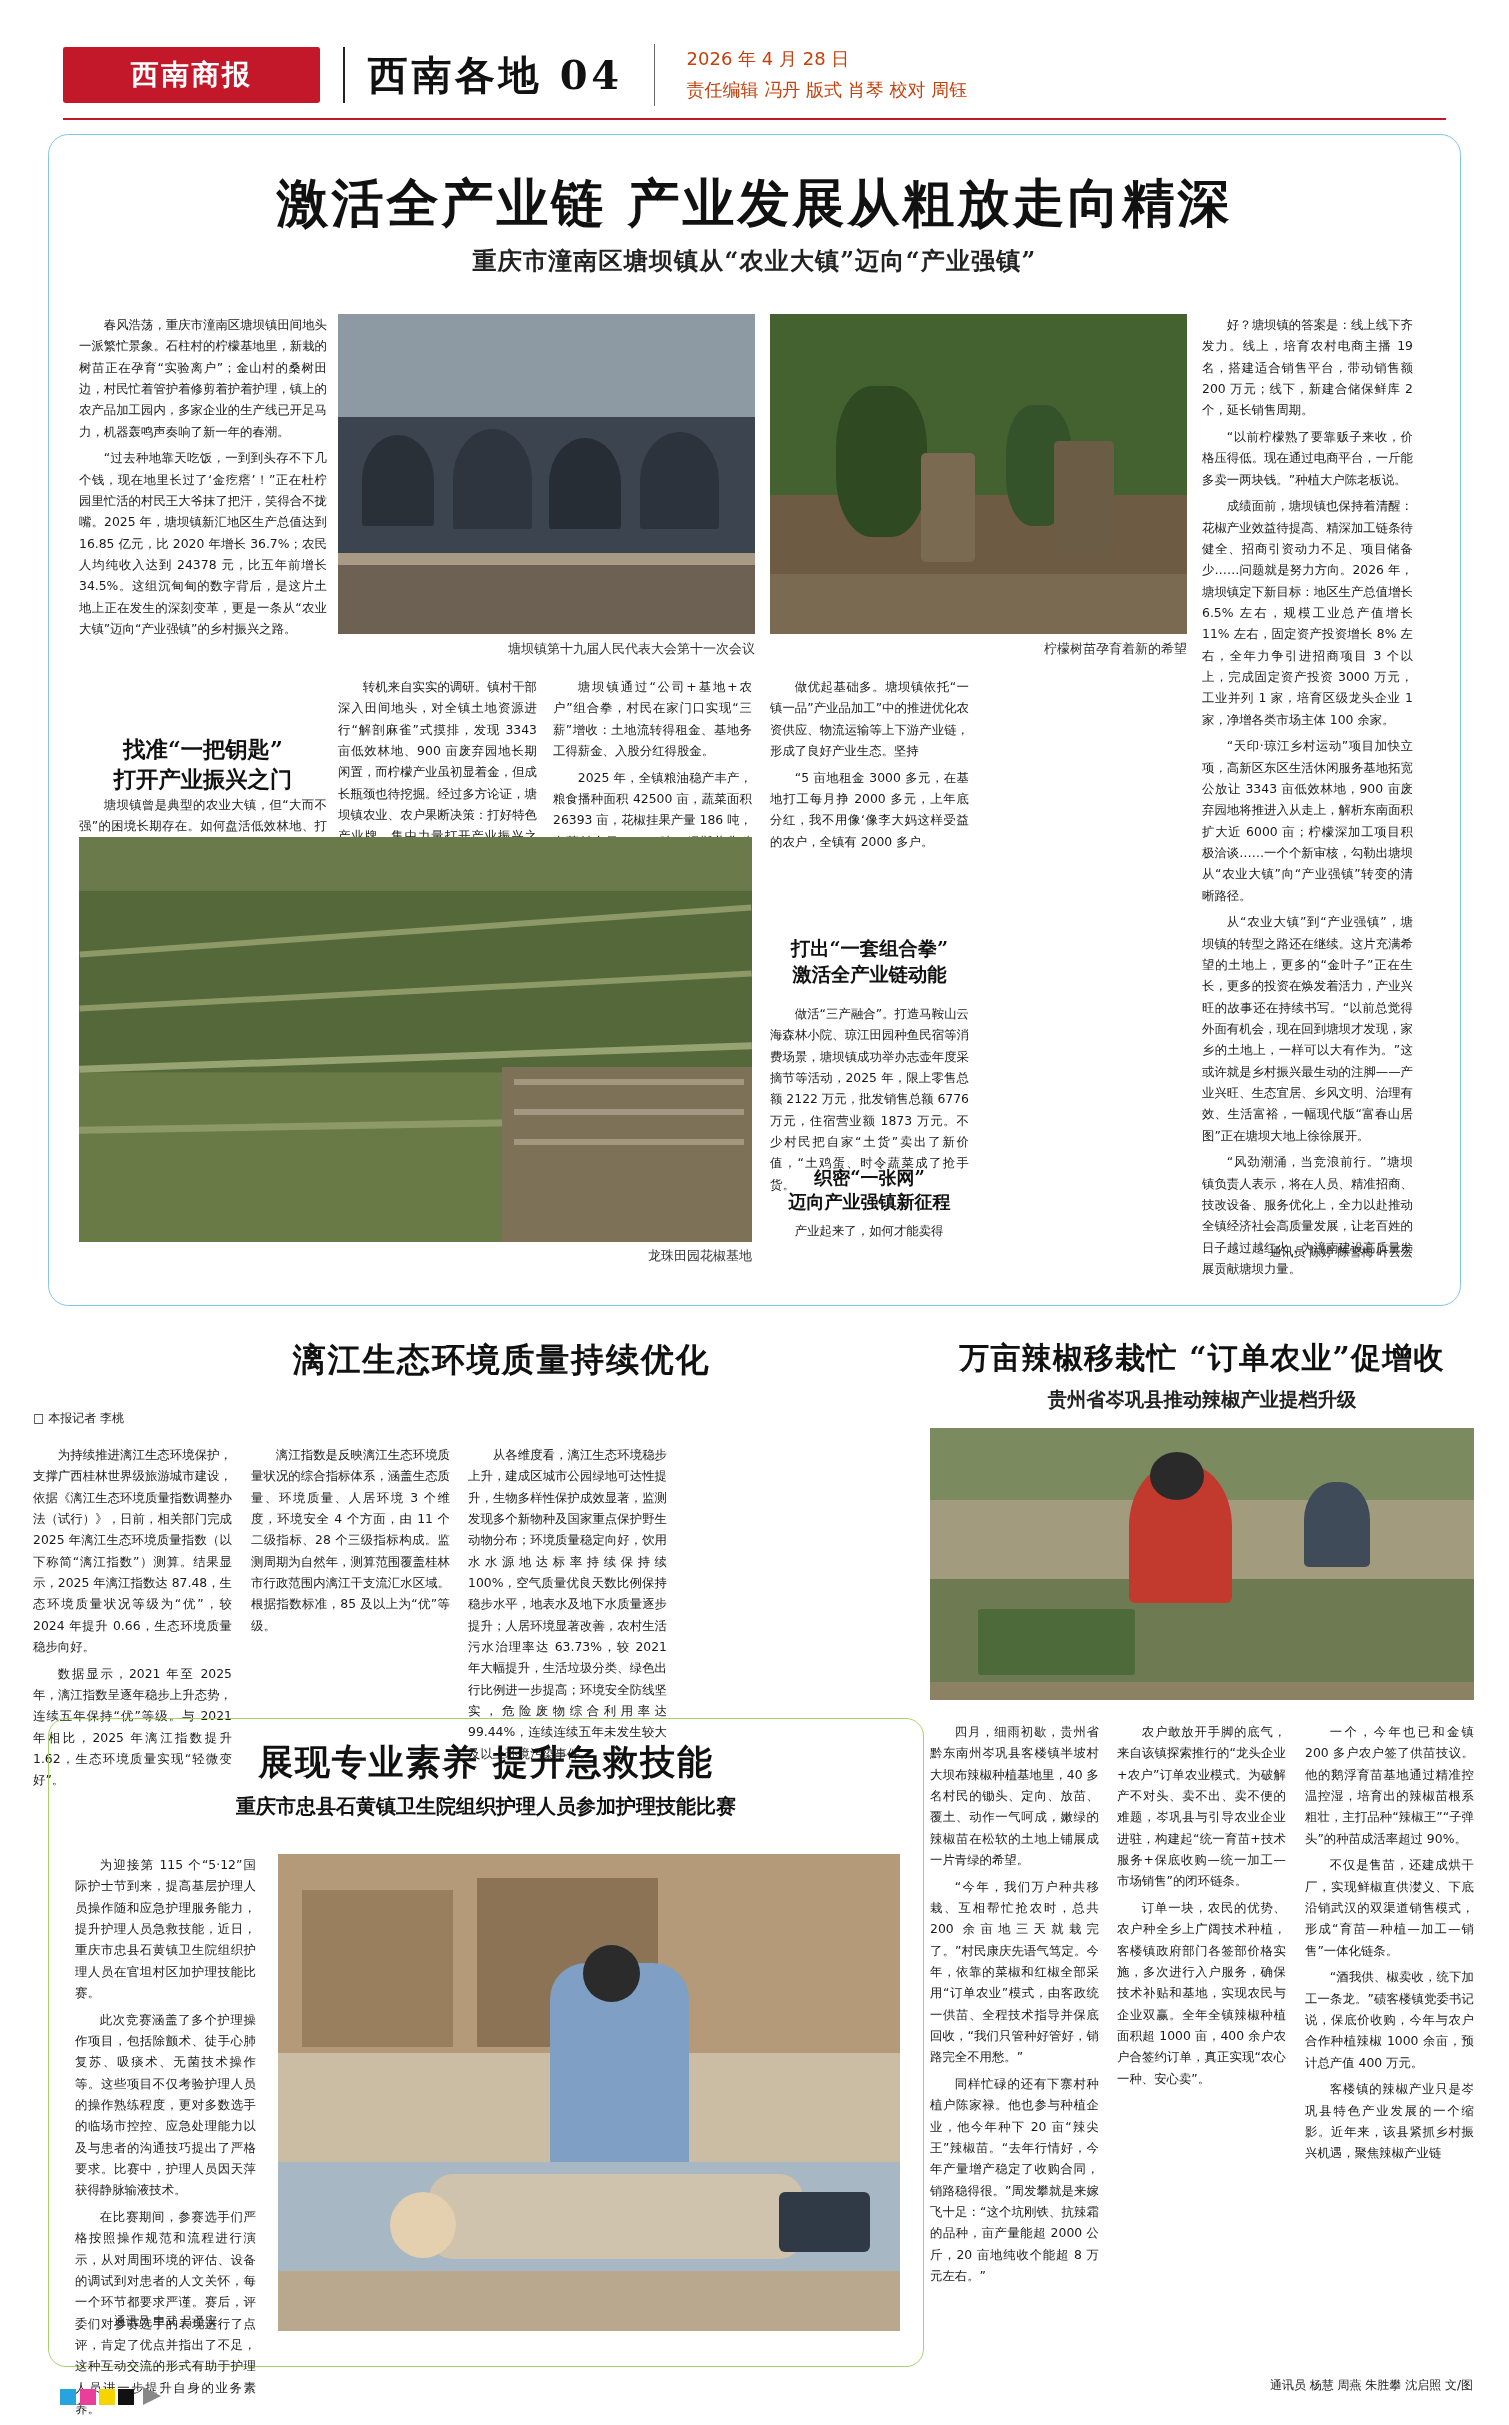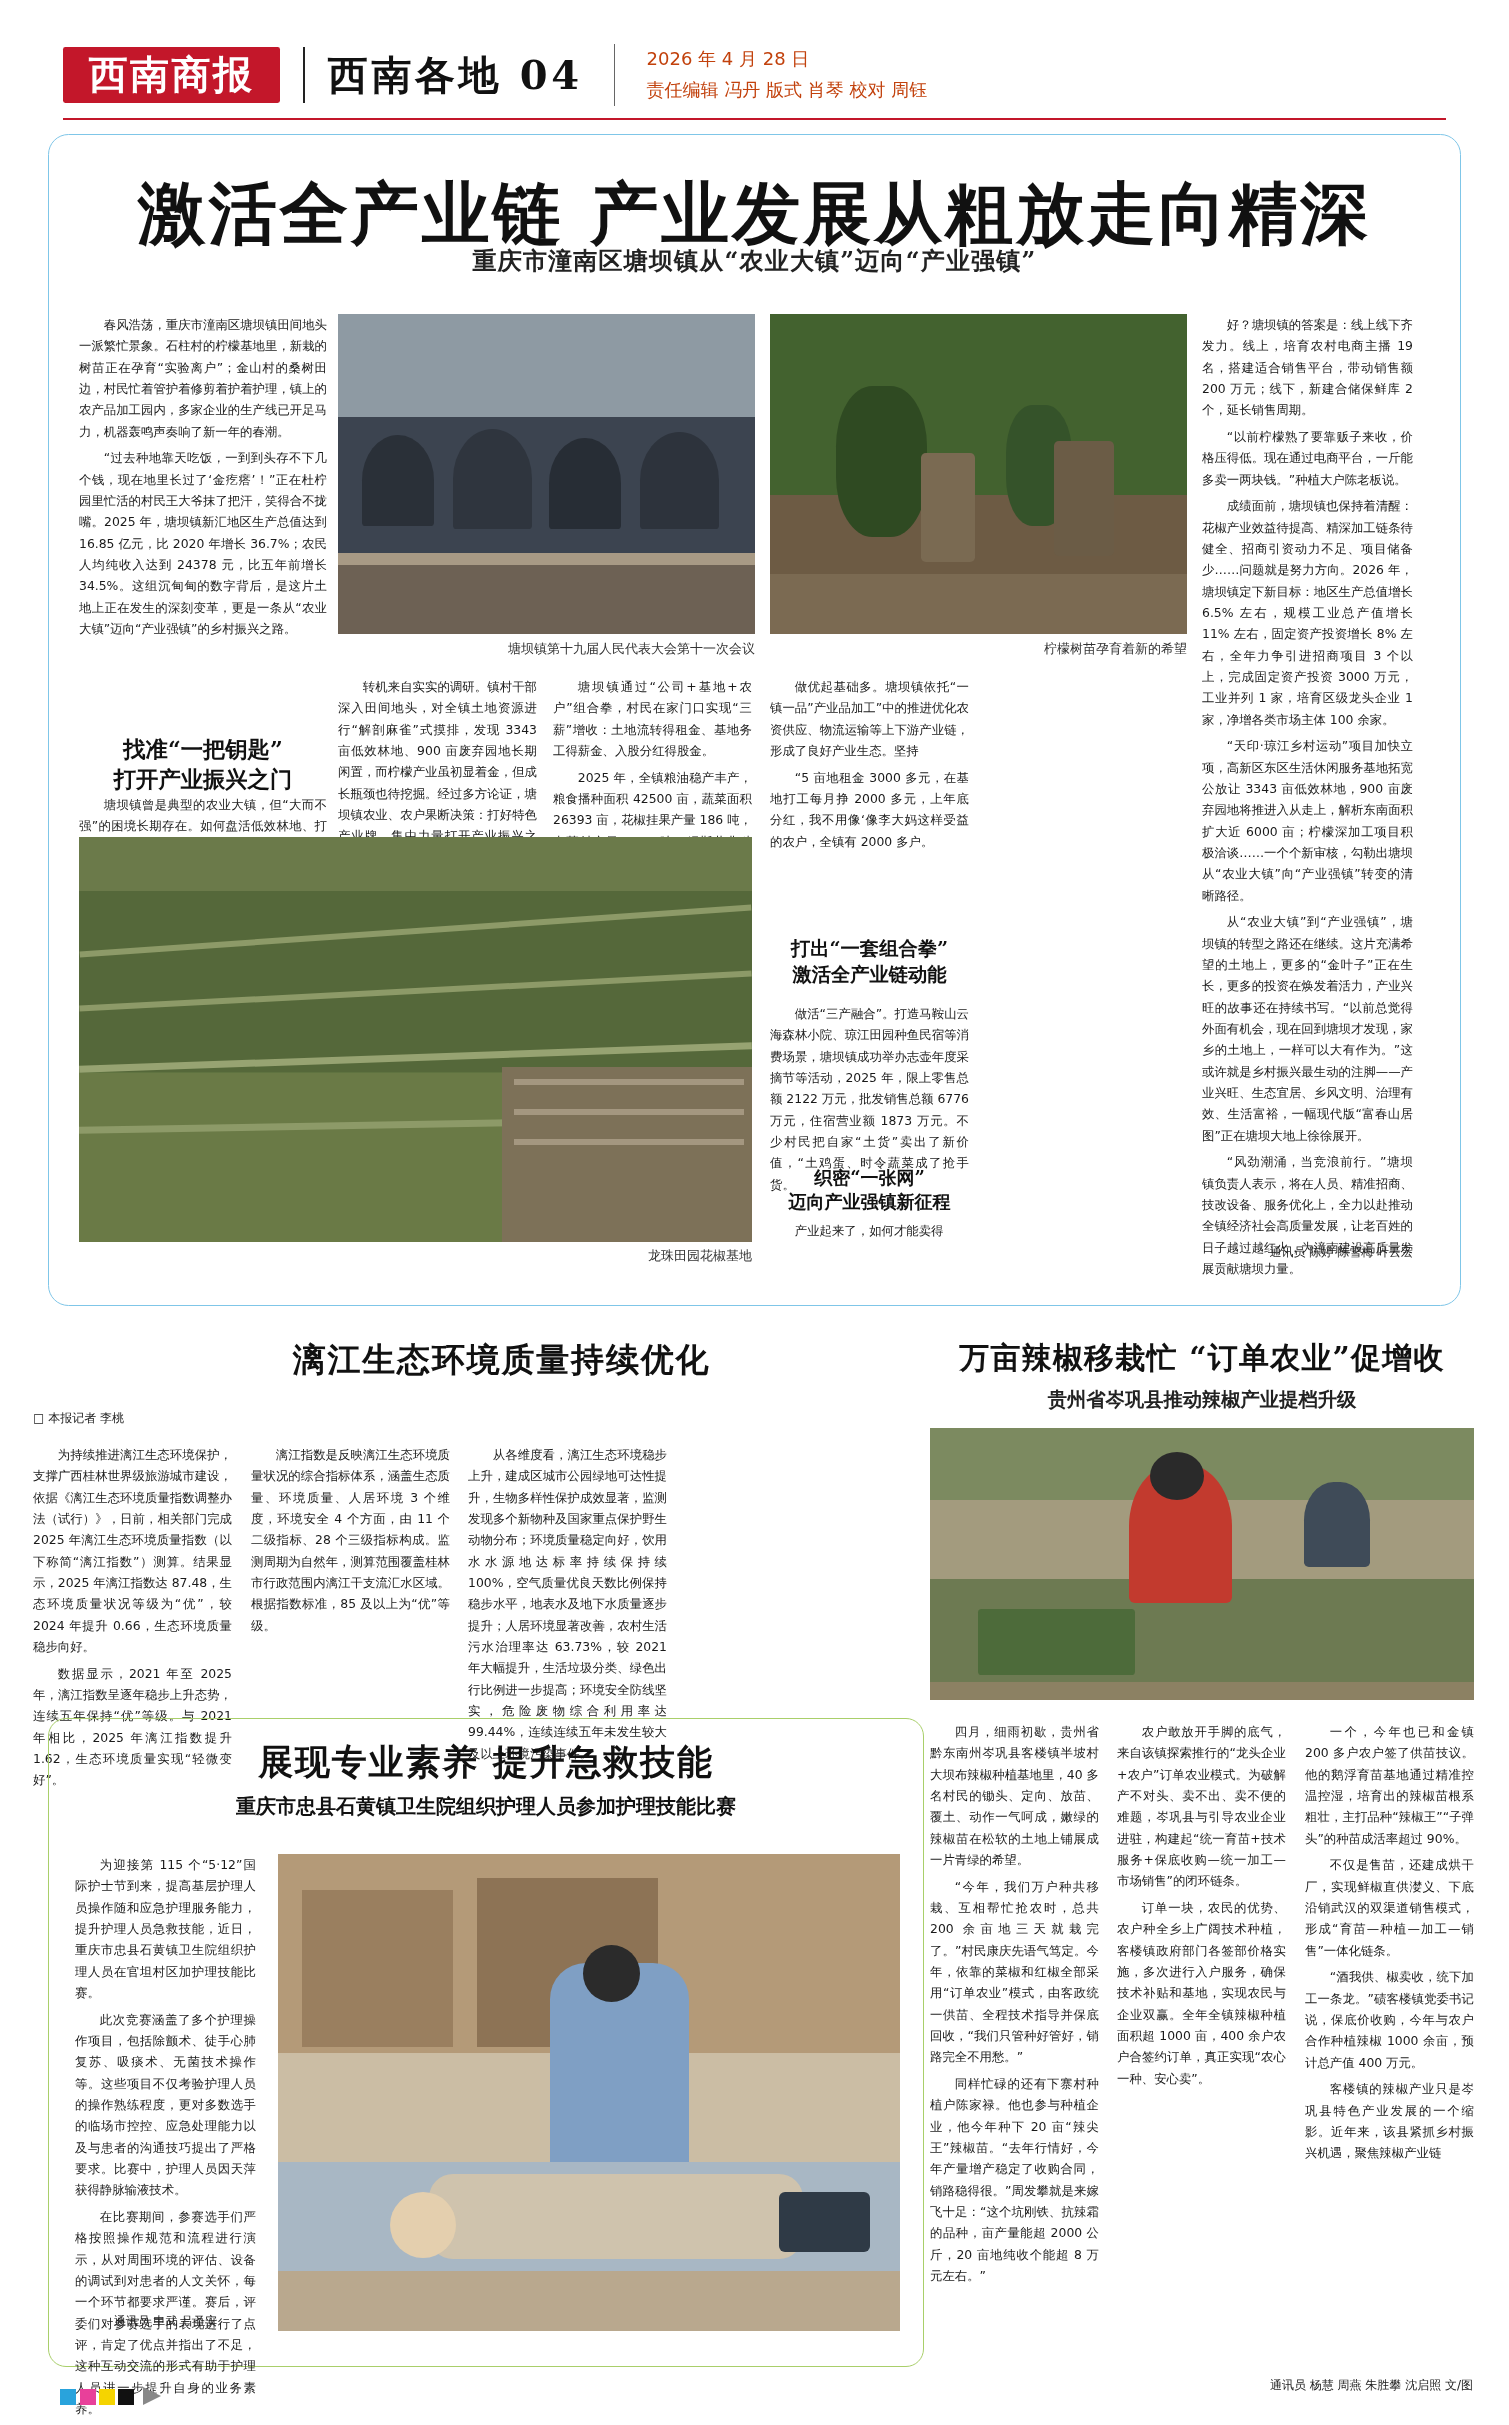--- a/index.html
+++ b/index.html
@@ -27,30 +27,30 @@
   .masthead {
     position: absolute;
     left: 63px;
     top: 42px;
     width: 1383px;
     height: 66px;
     display: flex;
     align-items: center;
   }
   .logo-box {
-    width: 217px;
+    width: 257px;
     height: 56px;
     background: #c3172a;
     color: #fff;
     display: flex;
     align-items: center;
     justify-content: center;
     font-family: "DejaVu Serif", "Liberation Serif", serif;
     font-weight: bold;
-    font-size: 39px;
+    font-size: 28px;
     letter-spacing: 2.4px;
     border-radius: 2.4px;
   }
   .mast-divider {
     width: 1.8px;
     height: 56px;
     background: #222;
     margin: 0 23px;
   }
   .mast-section {
@@ -92,21 +92,21 @@
     box-sizing: border-box;
   }
   .a1-title {
     position: absolute;
     left: 48px;
     top: 169px;
     width: 1413px;
     text-align: center;
     font-family: "DejaVu Serif", "Liberation Serif", serif;
     font-weight: bold;
-    font-size: 68px;
+    font-size: 52px;
     letter-spacing: 3px;
     color: #111;
   }
   .a1-sub {
     position: absolute;
     left: 48px;
     top: 245px;
     width: 1413px;
     text-align: center;
     font-family: "DejaVu Serif", "Liberation Serif", serif;

